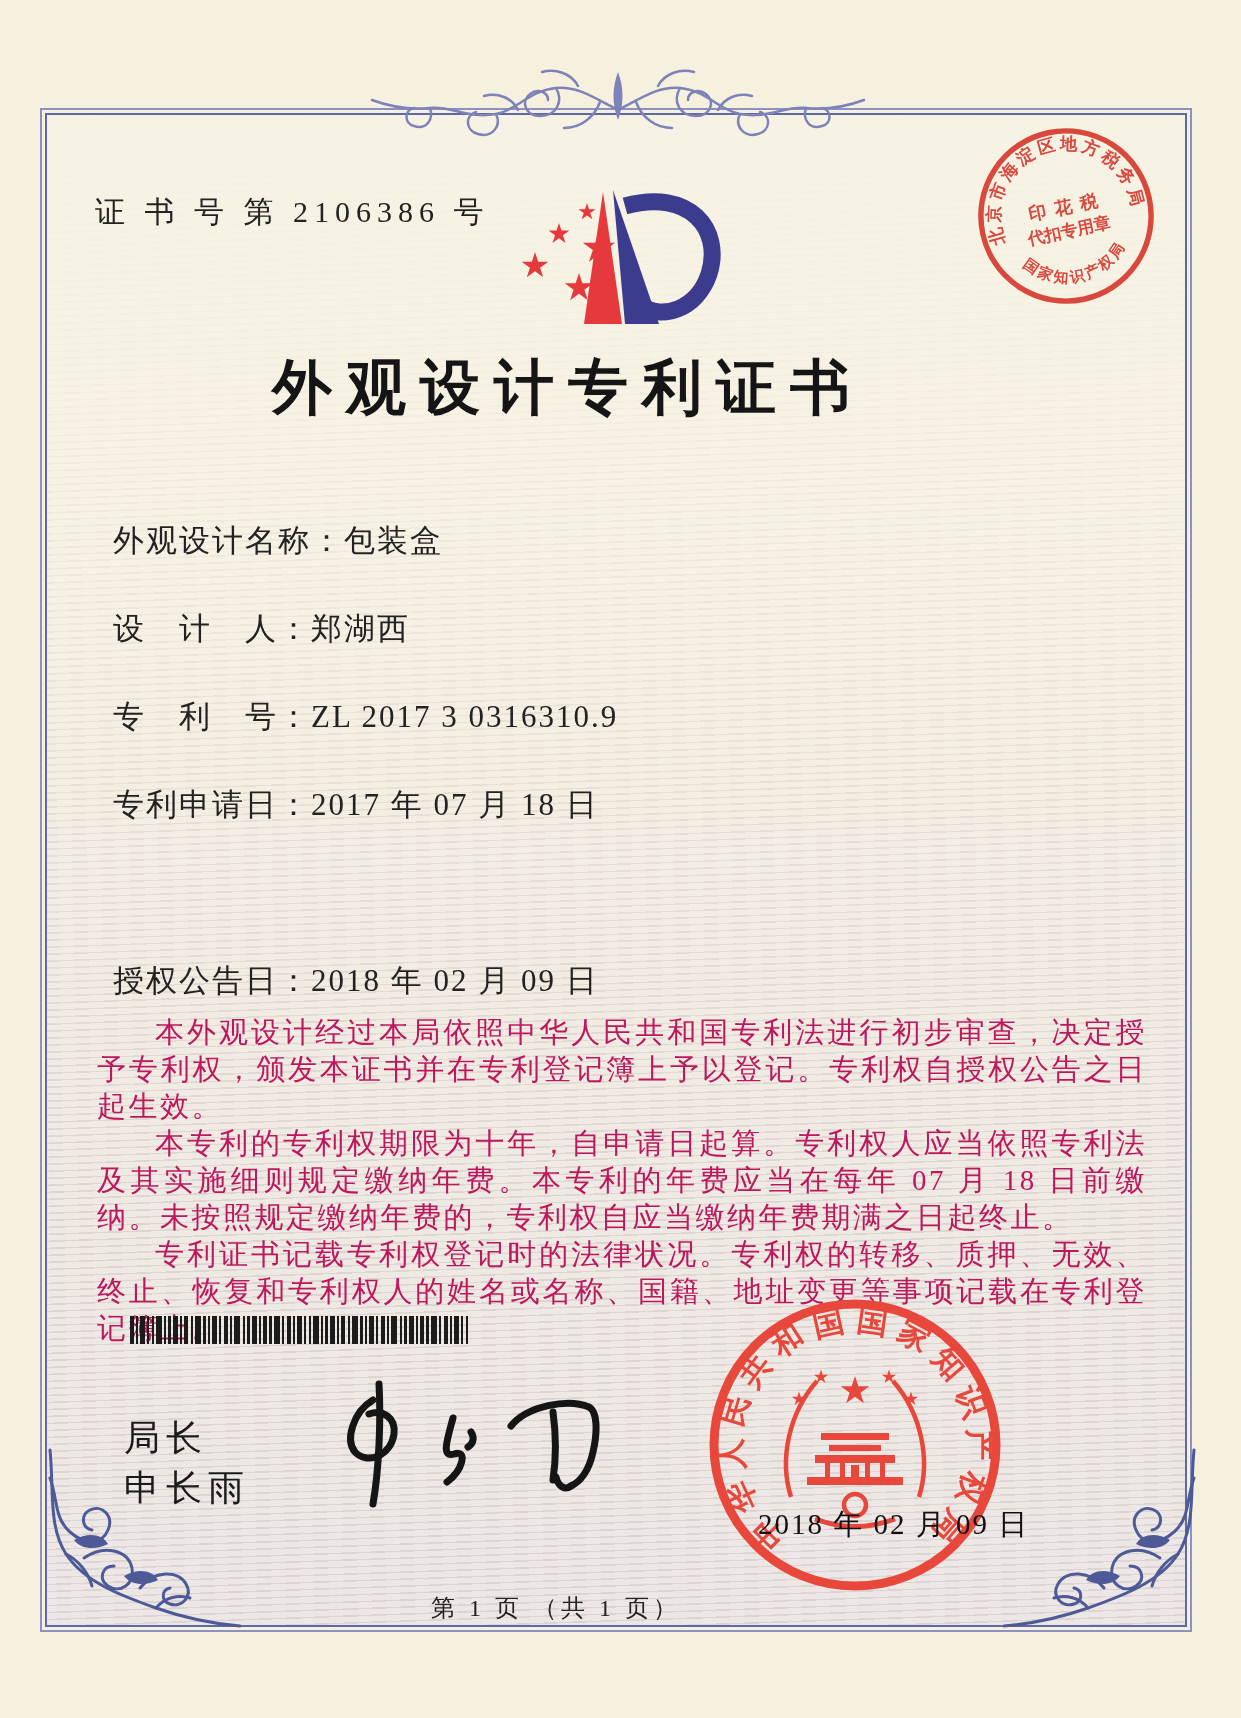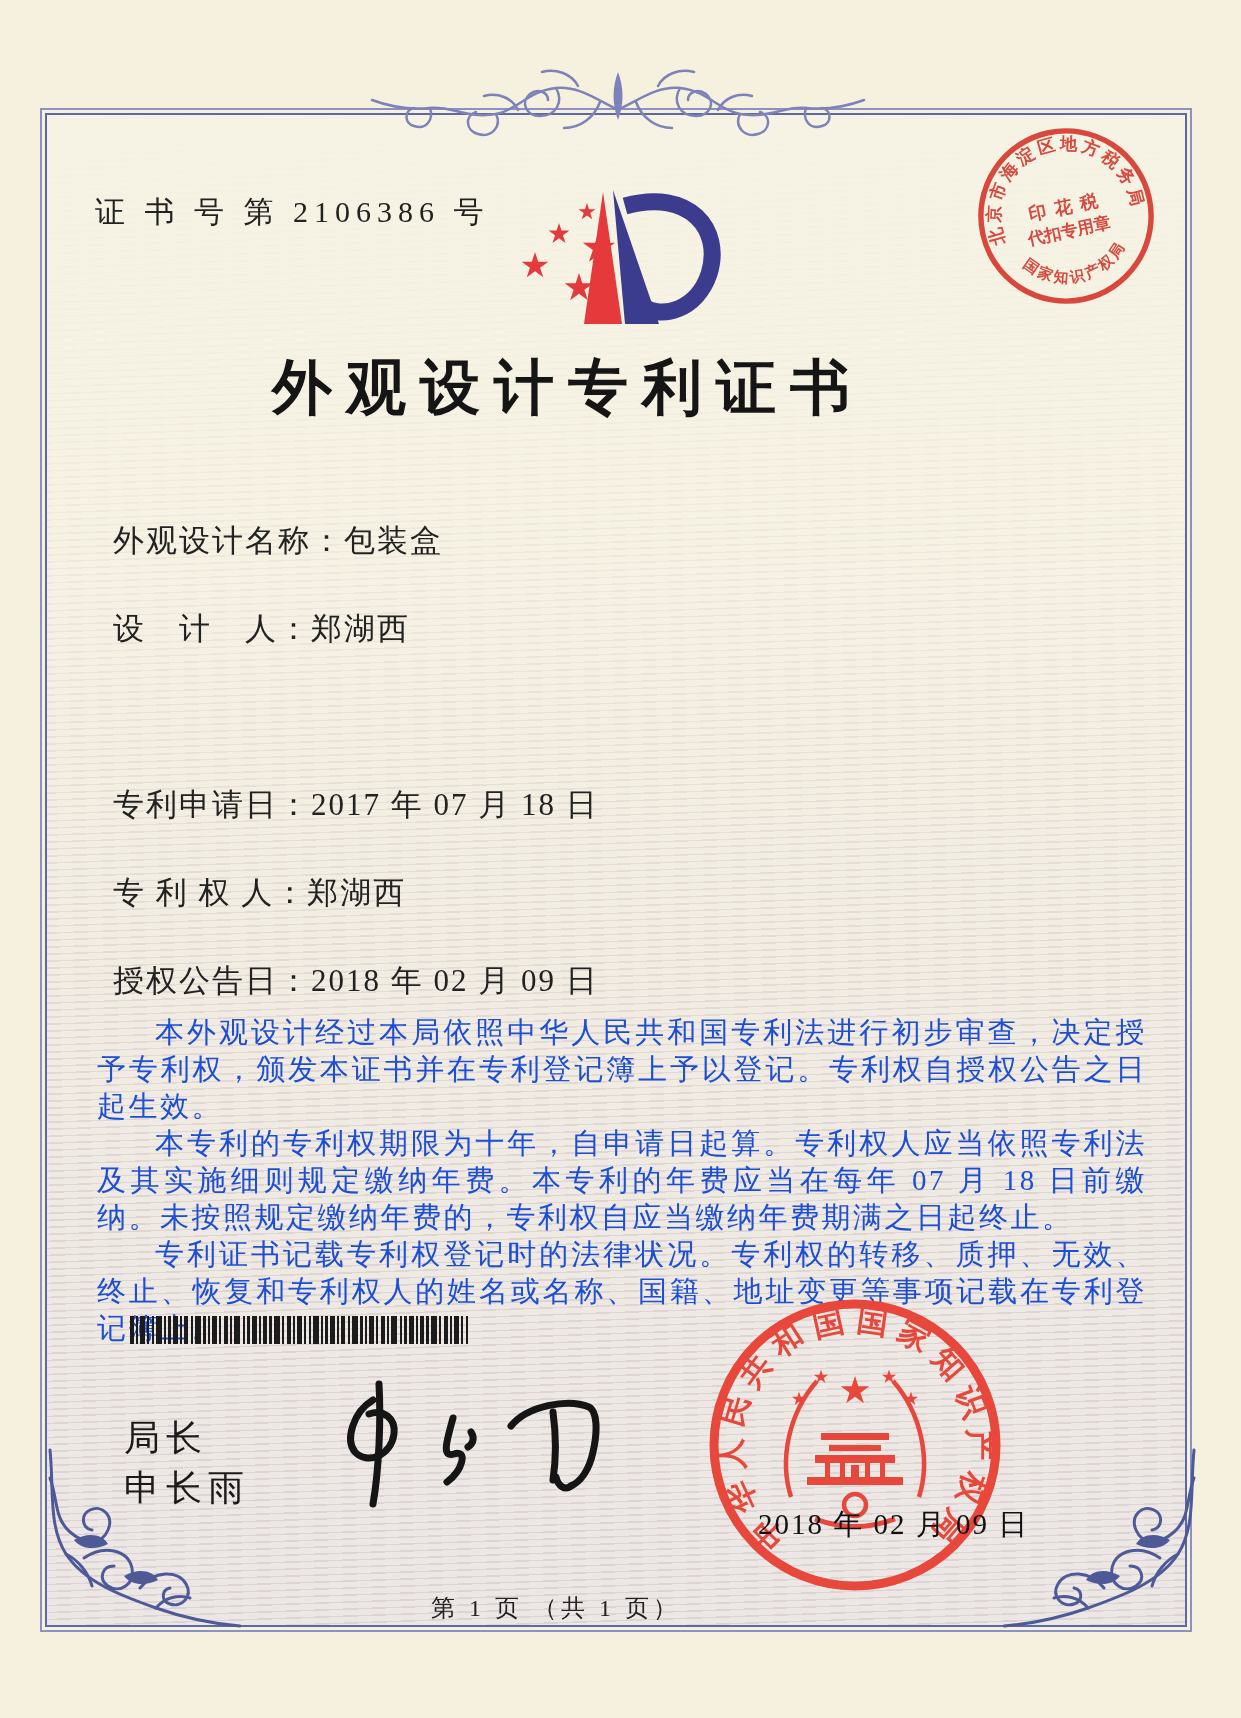--- a/index.html
+++ b/index.html
@@ -26,21 +26,21 @@
       repeating-linear-gradient(178deg, rgba(165,140,150,0.22) 0px, rgba(165,140,150,0.22) 1.5px, rgba(0,0,0,0) 1.5px, rgba(0,0,0,0) 7px),
       linear-gradient(180deg, #f7f3e4 0%, #f2ece2 45%, #ece7e5 100%);
   }
   
   .cert-no{left:95px;top:192px;font-size:30px;letter-spacing:6px;z-index:4;}
   .title{left:40px;top:348px;width:1056px;text-align:center;font-size:60px;font-weight:bold;
          letter-spacing:14px;color:#151515;z-index:4;}
   .field{left:113px;font-size:31px;letter-spacing:2px;z-index:4;white-space:nowrap;}
   .paras{left:97px;top:1014px;width:1050px;z-index:4;}
   .paras p{margin:0;font-size:29px;line-height:37px;letter-spacing:2.5px;
-           text-align:justify;text-indent:2em;color:#1d4ed8;}
+           text-align:justify;text-indent:2em;color:#be185d;}
   .director{left:124px;font-size:36px;font-weight:400;letter-spacing:6px;
             font-family:"Liberation Sans","DejaVu Sans",sans-serif;color:#1a1a1a;z-index:4;}
   .issue-date{left:758px;top:1505px;font-size:29px;letter-spacing:2px;z-index:6;color:#111;}
   .footer{left:40px;top:1592px;width:1032px;text-align:center;font-size:24px;letter-spacing:4px;z-index:4;}
   svg{display:block;}
   .z3{z-index:3;} .z4{z-index:4;} .z5{z-index:5;}
   .flip{transform:scaleX(-1);}
 </style>
 </head>
 <body>
@@ -119,25 +119,25 @@
   </svg>
 
   <div class="abs title">外观设计专利证书</div>
 
   <div class="abs field" style="top:608px;">
     <span>设　计　人：</span><span>郑湖西</span>
   </div>
   <div class="abs field" style="top:520px;">
     <span>外观设计名称：</span><span>包装盒</span>
   </div>
+  <div class="abs field" style="top:696px;">
+    <span>专　利　号：</span><span>ZL 2017 3 0316310.9</span>
+  </div>
   <div class="abs field" style="top:784px;">
     <span>专利申请日：</span><span>2017 年 07 月 18 日</span>
-  </div>
-  <div class="abs field" style="top:872px;">
-    <span>专 利 权 人：</span><span>郑湖西</span>
   </div>
   <div class="abs field" style="top:960px;">
     <span>授权公告日：</span><span>2018 年 02 月 09 日</span>
   </div>
 
   <div class="abs paras">
     <p>本外观设计经过本局依照中华人民共和国专利法进行初步审查，决定授予专利权，颁发本证书并在专利登记簿上予以登记。专利权自授权公告之日起生效。</p>
     <p>本专利的专利权期限为十年，自申请日起算。专利权人应当依照专利法及其实施细则规定缴纳年费。本专利的年费应当在每年 07 月 18 日前缴纳。未按照规定缴纳年费的，专利权自应当缴纳年费期满之日起终止。</p>
     <p>专利证书记载专利权登记时的法律状况。专利权的转移、质押、无效、终止、恢复和专利权人的姓名或名称、国籍、地址变更等事项记载在专利登记簿上。</p>
   </div>

